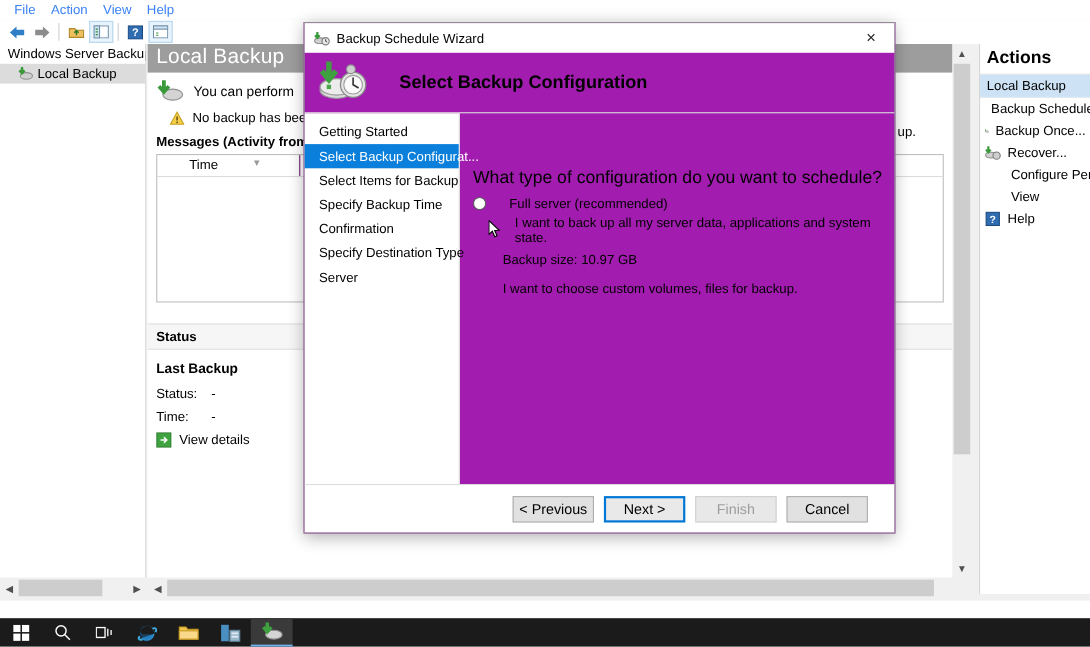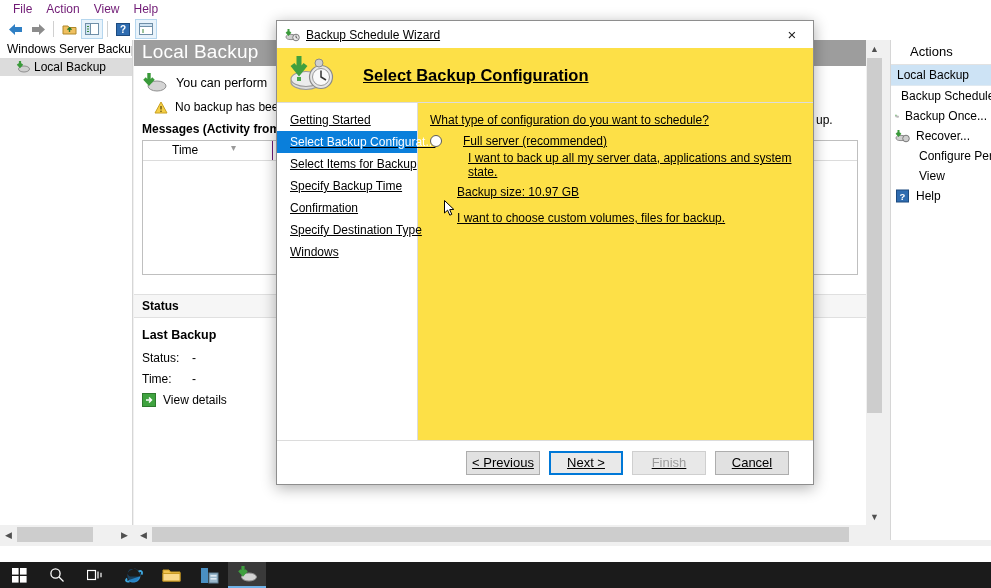--- a/index.html
+++ b/index.html
@@ -11,21 +11,21 @@
     overflow: hidden;
     background: #fff;
   }
   #app { position: relative; width: 991px; height: 588px; background: #f0f0f0; }
 
   
   .menubar {
     position: absolute; left: 0; top: 0; width: 991px; height: 18px;
     background: #fff; display: flex; align-items: center; padding-left: 6px;
   }
-  .menubar .mi { padding: 1px 7px; font-size: 12px; color: #701a75; }
+  .menubar .mi { padding: 1px 7px; font-size: 12px; color: #3b82f6; }
 
   
   .toolbar {
     position: absolute; left: 0; top: 18px; width: 991px; height: 22px;
     background: #fff; display: flex; align-items: center; padding-left: 4px; gap: 1px;
   }
   .tb-btn { width: 22px; height: 20px; display: flex; align-items: center; justify-content: center; border: 1px solid transparent; }
   .tb-sep { width: 1px; height: 16px; background: #d0d0d0; margin: 0 3px; }
   .tb-btn.framed { border: 1px solid #b5d6ee; background: #e8f3fb; }
 
@@ -64,53 +64,53 @@
   .status-body h4 { font-size: 12.5px; font-weight: bold; margin-bottom: 9px; }
   .st-row { display: flex; font-size: 12px; margin-bottom: 7px; }
   .st-row .lbl { width: 50px; }
   .st-row .val { width: 40px; }
   .viewdet { display: flex; align-items: center; gap: 7px; margin-top: 4px; font-size: 12px; }
 
   .actions-pane {
     position: absolute; left: 890px; top: 40px; width: 101px; height: 500px;
     background: #fff; border-left: 1px solid #d6d6d6; overflow: hidden;
   }
-  .act-hdr { font-weight: normal; font-size: 13px; padding: 4px 6px 5px 19px; border-bottom: 1px solid #e2e2e2; }
+  .act-hdr { font-weight: bold; font-size: 16px; padding: 4px 6px 5px 6px; border-bottom: 1px solid #e2e2e2; }
   .act-sub { background: #cde3f5; font-size: 12px; padding: 3px 6px; border-bottom: 1px solid #dfe9f1; }
   .act-item { display: flex; align-items: center; gap: 6px; padding: 3px 4px; font-size: 12px; white-space: nowrap; }
   .act-item.indent { padding-left: 28px; }
 
   
   .vsb { position: absolute; width: 17px; background: #f0f0f0; }
   .vsb .arw { width: 17px; height: 17px; display: flex; align-items: center; justify-content: center; color: #505050; font-size: 9px; }
   .vsb .thumb { position: absolute; left: 1px; width: 15px; background: #cdcdcd; }
   .hsb { position: absolute; height: 17px; background: #f0f0f0; display: flex; align-items: center; }
   .hsb .arw { width: 17px; height: 17px; display: flex; align-items: center; justify-content: center; color: #505050; font-size: 9px; }
   .hsb .track { position: relative; flex: 1; height: 17px; }
   .hsb .thumb { position: absolute; top: 1px; height: 15px; background: #cdcdcd; }
 
   
   .dialog {
     position: absolute; left: 276px; top: 20px; width: 538px; height: 465px;
-    background: #fde047; border: 1px solid #8e8e8e; box-shadow: 0 3px 14px rgba(0,0,0,.32); text-decoration: underline;
+    background: #a21caf; border: 1px solid #8e8e8e; box-shadow: 0 3px 14px rgba(0,0,0,.32);
   }
   .dlg-title { height: 27px; display: flex; align-items: center; padding-left: 8px; gap: 6px; background: #fff; }
   .dlg-title .t { font-size: 12px; }
   .dlg-close {
     position: absolute; right: 0; top: 0; width: 42px; height: 27px;
     display: flex; align-items: center; justify-content: center; font-size: 15px; color: #222;
   }
   .dlg-head { height: 55px; display: flex; align-items: center; gap: 28px; padding-left: 12px; border-bottom: 1px solid #dcdcdc; }
   .dlg-head h2 { font-size: 16.5px; font-weight: bold; }
   .dlg-body { display: flex; height: 337px; }
   .dlg-nav { width: 141px; border-right: 1px solid #dcdcdc; padding-top: 6px; background: #fff; }
   .nav-item { padding: 4px 0 4px 13px; font-size: 12px; white-space: nowrap; }
   .nav-item.active { background: #0a7fdb; color: #fff; }
   .dlg-main { flex: 1; padding: 10px 0 0 12px; }
-  .q { font-size: 12px; margin-bottom: 7px; }
+  .q { font-size: 16px; margin-bottom: 7px; margin-top: 40px; }
   .radio-row { display: flex; align-items: flex-start; gap: 21px; font-size: 12px; margin-bottom: 3px; }
   .radio {
     width: 12px; height: 12px; border: 1px solid #5a5a5a; border-radius: 50%;
     background: #fff; margin-top: 1px; flex-shrink: 0; position: relative;
   }
   .radio.on::after {
     content: ""; position: absolute; left: 2.5px; top: 2.5px;
     width: 5px; height: 5px; border-radius: 50%; background: #2b2b2b;
   }
   .sub { font-size: 12px; padding-left: 38px; margin-bottom: 6px; }
@@ -359,21 +359,21 @@
     </div>
 
     <div class="dlg-body">
       <div class="dlg-nav">
         <div class="nav-item">Getting Started</div>
         <div class="nav-item active">Select Backup Configurat...</div>
         <div class="nav-item">Select Items for Backup</div>
         <div class="nav-item">Specify Backup Time</div>
         <div class="nav-item">Confirmation</div>
         <div class="nav-item">Specify Destination Type</div>
-        <div class="nav-item">Windows</div>
+        <div class="nav-item">Server</div>
       </div>
 
       <div class="dlg-main">
         <div class="q">What type of configuration do you want to schedule?</div>
 
         <div class="radio-row">
           <span class="radio"></span>
           <span>Full server (recommended)</span>
         </div>
         <div class="sub">I want to back up all my server data, applications and system state.</div>

